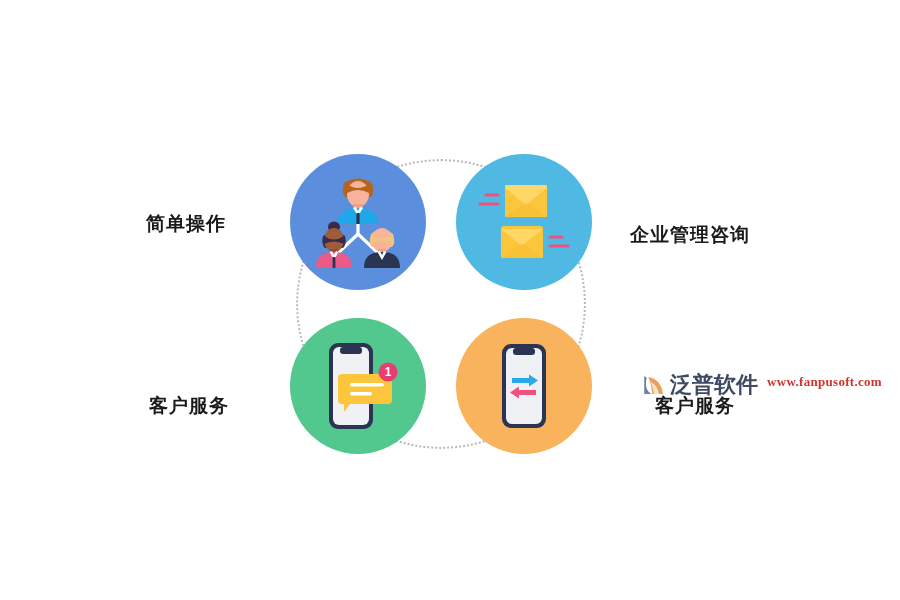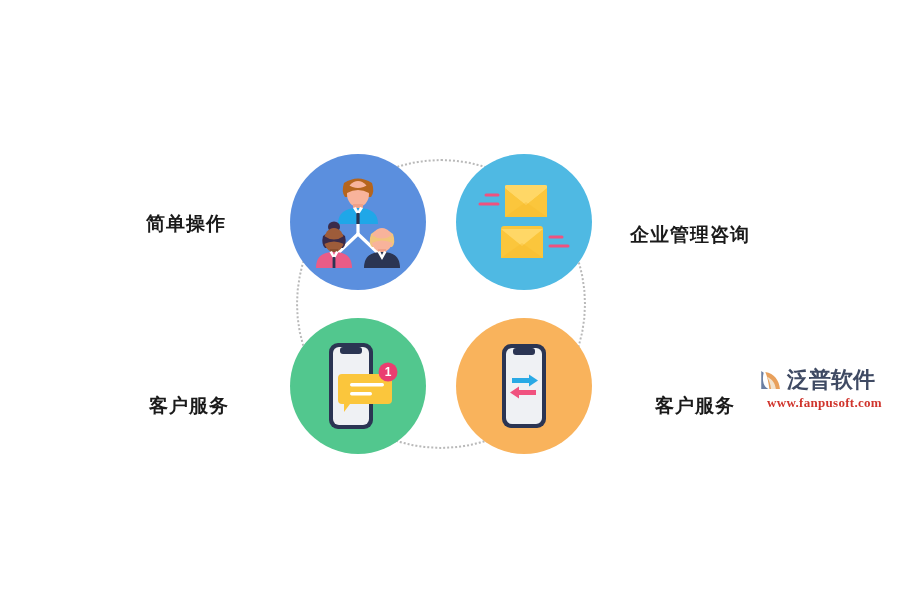--- a/index.html
+++ b/index.html
@@ -48,24 +48,23 @@
     font-family:"DejaVu Sans","Liberation Sans",sans-serif;
   }
   #label-simple    {left:146px;top:211px;}
   #label-consult   {left:630px;top:211px;margin-top:11px;}
   #label-features  {left:149px;top:393px;}
   #label-service   {left:655px;top:393px;}
 
   
   #watermark{
     position:absolute;
-    right:18px;bottom:12px;
+    right:18px;bottom:25px;
     z-index:5;
     display:flex;
-    flex-direction:column;
     align-items:flex-start;
   }
   #logo-row{display:flex;align-items:center;}
   #logo-mark{width:26px;height:26px;margin-right:3px;flex:0 0 auto;}
   #logo-wordmark{
     font-size:22px;font-weight:bold;color:#3f4a63;
     letter-spacing:0px;line-height:1;
     font-family:"DejaVu Sans","Liberation Sans",sans-serif;
   }
   #logo-url{

